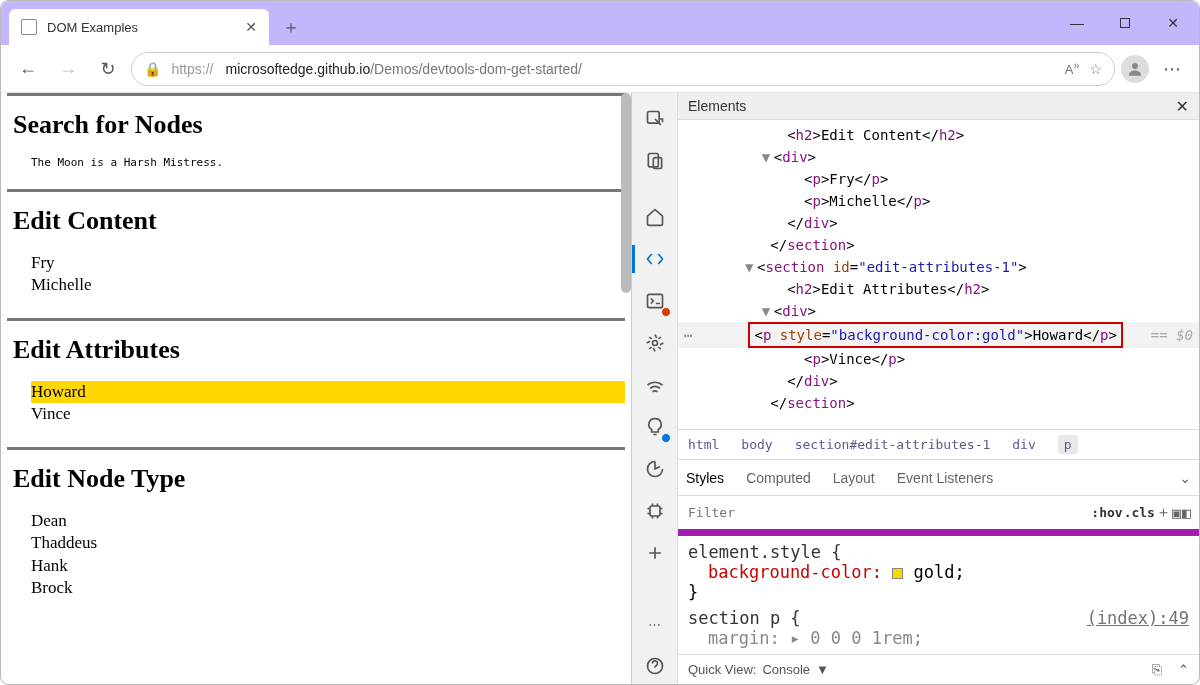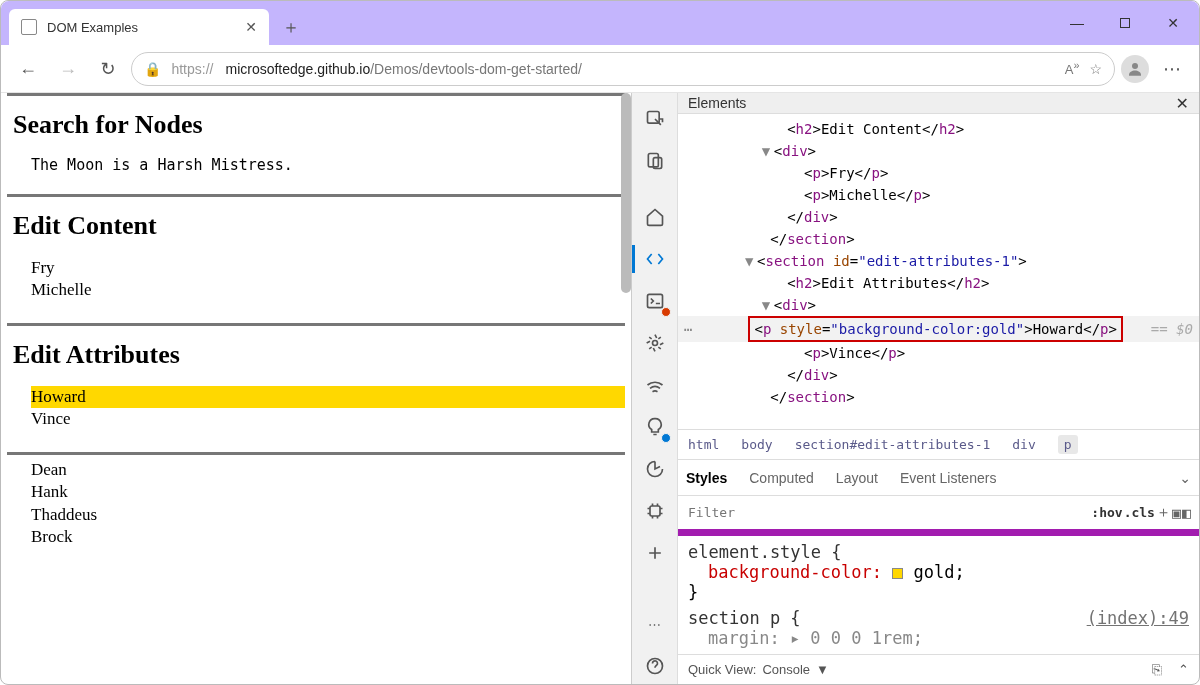--- a/index.html
+++ b/index.html
@@ -28,57 +28,57 @@
   .addr .spacer { flex: 1; }
   .avatar { width: 28px; height: 28px; border-radius: 50%; background: #ddd; display:flex;align-items:center;justify-content:center;}
 
   
   .main { flex: 1; display: flex; min-height: 0; }
 
   
   .page { width: 630px; padding: 0 6px; overflow-y: auto; font-family: "Times New Roman", serif; position: relative; }
   .page hr { border: none; border-top: 3px solid #777; margin: 0 0 4px 0; }
   .page h1 { font-size: 26px; font-weight: bold; margin: 14px 0 16px 6px; }
-  .page .mono { font-family: "Consolas", monospace; font-size: 15px; margin: 0 0 20px 24px; }
+  .page .mono { font-family: "Consolas", monospace; font-size: 11px; margin: 0 0 20px 24px; }
   .page .list { margin: 0 0 22px 24px; font-size: 17px; line-height: 1.3; }
   .page .hl { background: #ffd800; display: block; }
   .page-scrollbar { position:absolute; right:0; top:0; width:10px; height:200px; background:#bbb; border-radius:5px;}
 
   
   .devtools { flex: 1; display: flex; min-width: 0; border-left: 1px solid #ccc; }
   .activitybar { width: 46px; background: #f1f1f1; border-right: 1px solid #ddd; display: flex; flex-direction: column; align-items: center; padding-top: 8px; gap: 6px; }
   .abtn { width: 36px; height: 36px; display: flex; align-items: center; justify-content: center; color: #555; cursor: pointer; border-radius:4px; position:relative;}
   .abtn.active { color: #0078d4; }
   .abtn.active::before{content:"";position:absolute;left:-5px;top:4px;bottom:4px;width:3px;background:#0078d4;}
   .abtn svg { width: 20px; height: 20px; }
   .abtn .badge{position:absolute;right:2px;bottom:2px;width:10px;height:10px;background:#d83b01;border-radius:50%;border:1px solid #f1f1f1;}
   .absep { flex:1;}
   
   .dtbody { flex: 1; display: flex; flex-direction: column; min-width: 0; }
-  .dthdr { height: 21px; background: #efefef; display: flex; align-items: center; padding: 0 10px; font-size: 14px; color: #333; border-bottom:1px solid #ddd;}
+  .dthdr { height: 27px; background: #efefef; display: flex; align-items: center; padding: 0 10px; font-size: 14px; color: #333; border-bottom:1px solid #ddd;}
   .dthdr .close { margin-left: auto; font-size: 16px; cursor: pointer; }
 
   
   .domtree { flex: 1; overflow: auto; font-family: Consolas, monospace; font-size: 14px; line-height: 22px; padding: 4px 0; min-height:0;}
   .domtree .row { white-space: pre; padding: 0 8px; }
   .tag { color: #881280; }
   .attrn { color: #994500; }
   .attrv { color: #1a1aa6; }
   .txt { color: #000; }
   .tri { color: #888; display:inline-block; width:12px;}
   .selrow { background: #f2f2f2; position: relative; display:flex; align-items:center;}
   .selrow .dots{ color:#888; padding:0 6px;}
   .selrow .box { border: 2px solid #c00; padding: 0 4px; margin-left:50px;}
   .selrow .eq0 { color:#aaa; margin-left:auto; font-style:italic; padding-right:6px;}
   
   .crumbs { height: 30px; border-top: 1px solid #ddd; display: flex; align-items: center; padding: 12px 10px; gap: 22px; font-family: Consolas, monospace; font-size: 13px; color: #5a5a8a; }
   .crumbs .sel { background: #e8e8e8; padding: 2px 6px; border-radius: 3px; }
 
   .styletabs { height: 36px; border-top: 1px solid #ddd; display: flex; align-items: center; padding: 0 8px; gap: 22px; font-size: 14px; color: #666; }
-  .styletabs .act { color: #000; font-weight: 700;}
+  .styletabs .act { color: #000; font-weight: 400;}
   .styletabs .chev { margin-left: auto; }
 
   .filterbar { height: 34px; border-top: 1px solid #ddd; display: flex; align-items: center; padding: 0 8px; gap: 1px; font-family: Consolas, monospace; font-size: 13px; color: #666; }
   .filterbar input { border: none; outline: none; flex: 1; font-family: Consolas, monospace; font-size: 13px; }
   .filterbar .bold { font-weight: bold; color:#333;}
   .filterbar .ico { font-size:15px; cursor:pointer;}
 
   .stylespane { flex: 0 0 auto; font-family: Consolas, monospace; font-size: 17px; padding: 6px 10px; line-height: 20px; border-top:7px solid #a21caf; overflow:hidden;}
   .stylespane .sel { color: #333; }
   .stylespane .prop { color: #c80000; text-align: center; }
@@ -144,24 +144,25 @@
         <div>Fry</div>
         <div>Michelle</div>
       </div>
       <hr>
       <h1>Edit Attributes</h1>
       <div class="list">
         <span class="hl">Howard</span>
         <div>Vince</div>
       </div>
       <hr>
+      <h1>Edit Node Type</h1>
       <div class="list">
         <div>Dean</div>
+        <div>Thaddeus</div>
         <div>Hank</div>
-        <div>Thaddeus</div>
         <div>Brock</div>
       </div>
     </div>
 
     <div class="devtools">
       <div class="activitybar">
         <div class="abtn">
             <svg viewBox="0 0 24 24" fill="none" stroke="currentColor" stroke-width="2">
               <rect x="3" y="3" width="14" height="14" rx="2"></rect>
               <path d="M12 12l7 7M17 12l4 0 0 4"></path>

